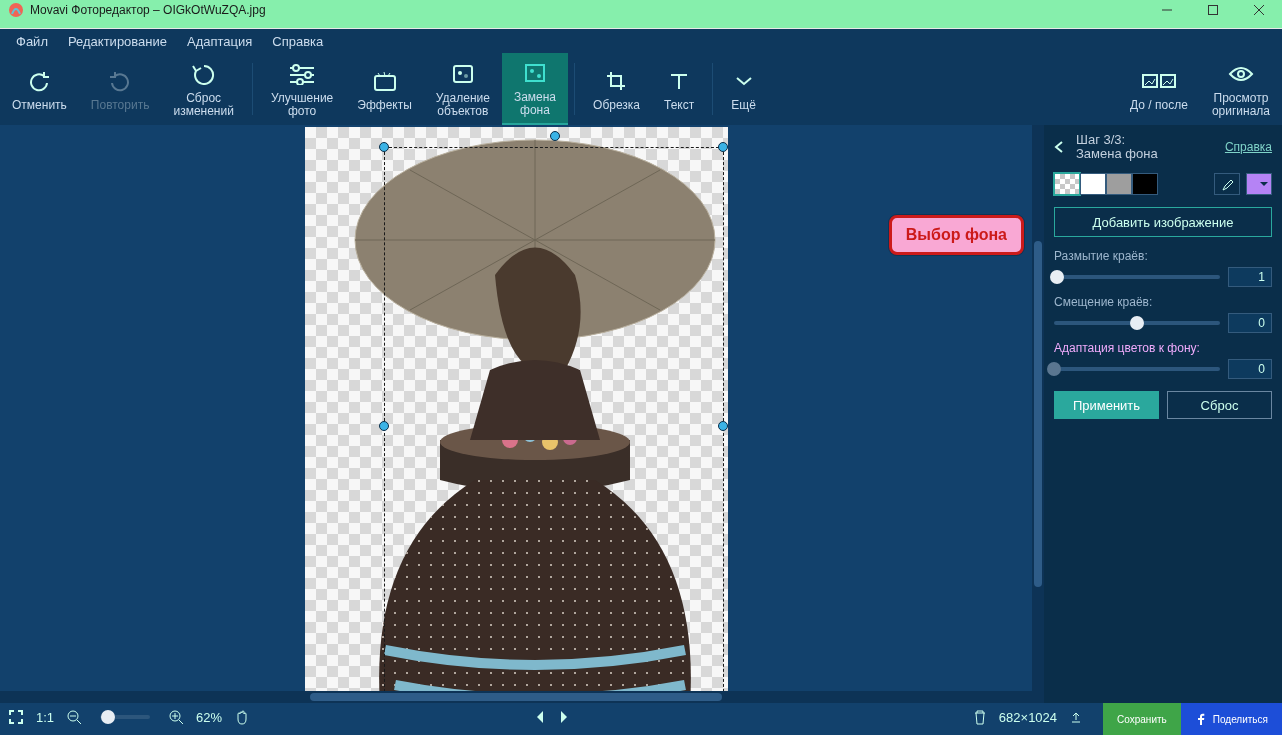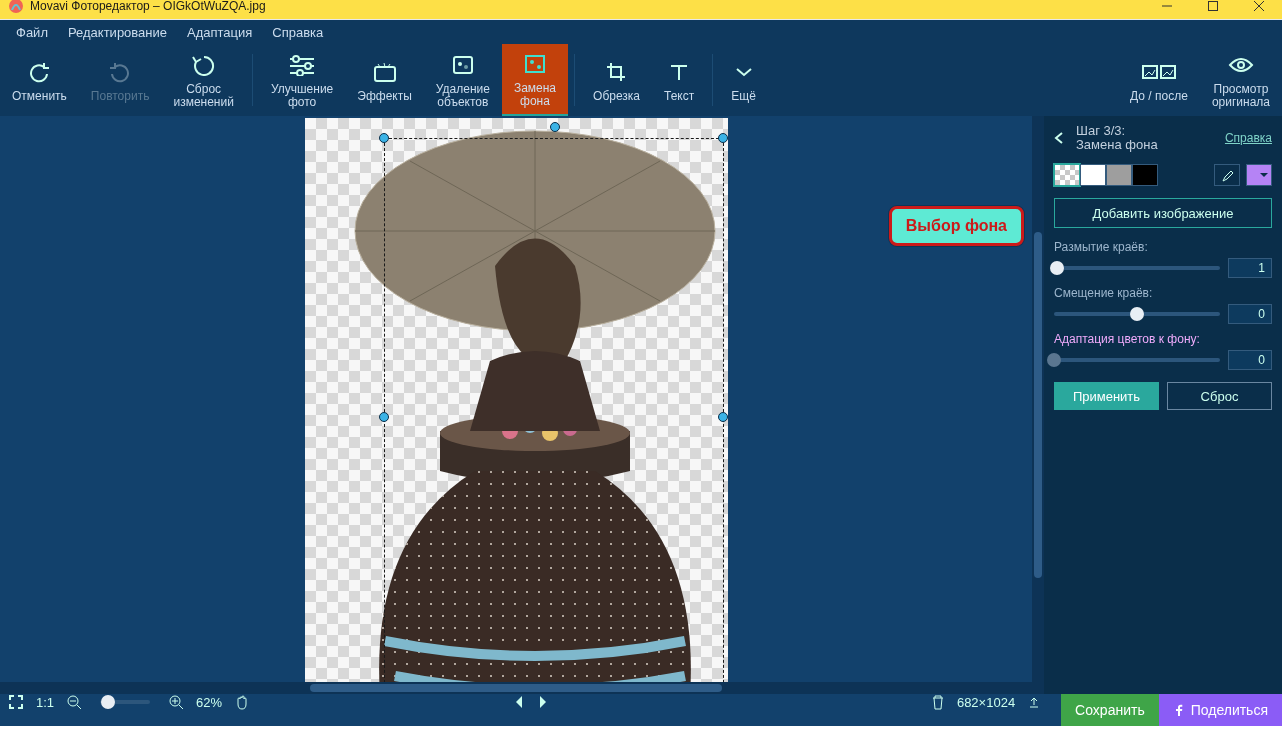--- a/index.html
+++ b/index.html
@@ -1,33 +1,33 @@
 <!DOCTYPE html>
 <html><head>
 <meta charset="utf-8">
 <style>
   * { box-sizing: border-box; margin: 0; padding: 0; user-select: none; }
   body { font-family: "Segoe UI", Arial, sans-serif; font-size: 13px; color: #c3d0de; background: #fff; width: 1282px; height: 735px; overflow: hidden; }
   svg { display: block; }
 
   
-  .titlebar { height: 20px; background: #fde047; display: flex; align-items: center; padding: 0 0 8px 8px; border-bottom: 1px solid #e8e8e8; color: #1a1a1a; }
+  .titlebar { height: 29px; background: #86efac; display: flex; align-items: center; padding: 0 0 8px 8px; border-bottom: 1px solid #e8e8e8; color: #1a1a1a; }
   .titlebar .app-icon { width: 16px; height: 16px; margin-right: 6px; }
   .titlebar .title-text { flex: 1; font-size: 12px; }
   .titlebar .win-btn { width: 46px; height: 28px; display: flex; align-items: center; justify-content: center; }
 
   
   .menubar { height: 24px; background: #0e385d; display: flex; align-items: center; padding: 0 6px; color: #cde; }
   .menubar .menu-item { padding: 9px 10px; font-size: 13px; cursor: default; }
 
   
   .toolbar { height: 72px; background: #0e385d; display: flex; align-items: stretch; color: #cde; }
   .tool-btn { display: flex; flex-direction: column; align-items: center; justify-content: center; padding: 0 12px; font-size: 12px; text-align: center; line-height: 13px; cursor: default; }
   .tool-btn.disabled { color: #587892; }
-  .tool-btn.active { background: #c2410c; border-bottom: 2px solid #25a59b; }
+  .tool-btn.active { background: #0f766e; border-bottom: 2px solid #25a59b; }
   .tool-btn .icon-wrap { height: 28px; display: flex; align-items: center; justify-content: center; margin-bottom: 4px; }
   .tool-sep { width: 1px; background: #1c4c74; margin: 10px 6px; }
   .toolbar .spacer { flex: 1; }
 
   
   .main { display: flex; height: 578px; background: #12416c; }
   .canvas-area { flex: 1; position: relative; background: #12416c; overflow: hidden; }
   .checker {
     position: absolute; left: 305px; top: 2px; width: 423px; height: 576px;
     background-color: #f7f7f7;
@@ -39,21 +39,21 @@
   }
   .selection {
     position: absolute; left: 384px; top: 22px; width: 340px; height: 560px;
     border: 1px dashed #1a1a1a;
   }
   .handle { position: absolute; width: 10px; height: 10px; background: #3bb3e6; border: 1px solid #0a2e4a; border-radius: 50%; }
   .photo-silhouette { position:absolute; left:320px; top:5px; width:400px; height:575px; }
 
   .callout {
     position: absolute; right: 20px; top: 90px;
-    background: #5eead4; color: #cc1a1a; font-weight: 600; font-size: 16px;
+    background: #f9a8d4; color: #cc1a1a; font-weight: 600; font-size: 16px;
     border: 3px solid #cc1a1a; border-radius: 8px; padding: 8px 14px;
     box-shadow: 0 0 0 1px rgba(0,0,0,.2);
   }
   .canvas-scrollbar-v { position:absolute; right:0; top:0; width:12px; height:100%; background:#0d3356; }
   .canvas-scrollbar-v .thumb{ position:absolute; left:2px; width:8px; top:20%; height:60%; background:#2e5c88; border-radius:4px;}
   .canvas-scrollbar-h { position:absolute; left:0; bottom:0; height:12px; width:calc(100% - 12px); background:#0d3356;}
   .canvas-scrollbar-h .thumb{ position:absolute; top:2px; height:8px; left:30%; width:40%; background:#2e5c88; border-radius:4px;}
 
   
   .panel { width: 238px; background: #0a2e4a; display: flex; flex-direction: column; font-size: 13px; }
@@ -79,30 +79,30 @@
   .slider-thumb { position:absolute; top:-5px; width:14px; height:14px; background:#e8eef4; border-radius:50%; transform:translateX(-50%);}
   .slider-val { width:44px; height:20px; border:1px solid #345b7d; background:#0d3a5e; color:#cfe; font-size:12px; display:flex; align-items:center; justify-content:flex-end; padding:0 6px;}
   .panel-section.disabled .panel-label{ color:#f0abfc;}
   .panel-section.disabled .slider-thumb{ background:#5a7690;}
   .panel-actions { display:flex; gap:8px; padding:10px;}
   .btn { flex:1; height:28px; display:flex; align-items:center; justify-content:center; font-size:13px; border:1px solid transparent;}
   .btn.primary{ background:#2aa89d; color:#fff;}
   .btn.secondary{ border-color:#6a87a1; color:#cfe;}
 
   
-  .statusbar { height:16px; background:#12416c; display:flex; align-items:center; padding:0 8px; color:#cfe; }
+  .statusbar { height:16px; background:#12416c; display:flex; align-items:center; padding:0 8px; color:#cfe;margin-top:6px; }
   .statusbar .sb-item{ display:flex; align-items:center; margin-right:12px; }
   .statusbar .zoom-track{ width:50px; height:4px; background:#2c567c; position:relative; border-radius:2px; margin:0 6px;}
   .statusbar .zoom-track .slider-thumb{ left:15%; top:-5px;}
   .statusbar .spacer{ flex:1;}
   .statusbar .nav-arrows{ display:flex; gap:10px; position:absolute; left:50%; transform:translateX(-50%);}
   .action-buttons{ display:flex; height:32px;}
-  .action-buttons .abtn{ height:32px; display:flex; align-items:center; justify-content:center; padding:0 14px; font-size:14px;}
+  .action-buttons .abtn{ height:32px; display:flex; align-items:center; justify-content:center; padding:0 14px; font-size:10px;}
   .abtn.save{ background:#3fa548; color:#fff;}
-  .abtn.share{ background:#8b5cf6; color:#fff; gap:6px;}
+  .abtn.share{ background:#1d4ed8; color:#fff; gap:6px;}
   .bottom-row{ display:flex; background:#12416c;}
   .bottom-row .statusbar{ flex:1; position:relative;}
 </style>
 </head>
 <body>
 
 <div class="titlebar">
   <span class="app-icon">
     <svg viewBox="0 0 16 16">
         <circle cx="8" cy="8" r="7" fill="#f06455"></circle>

